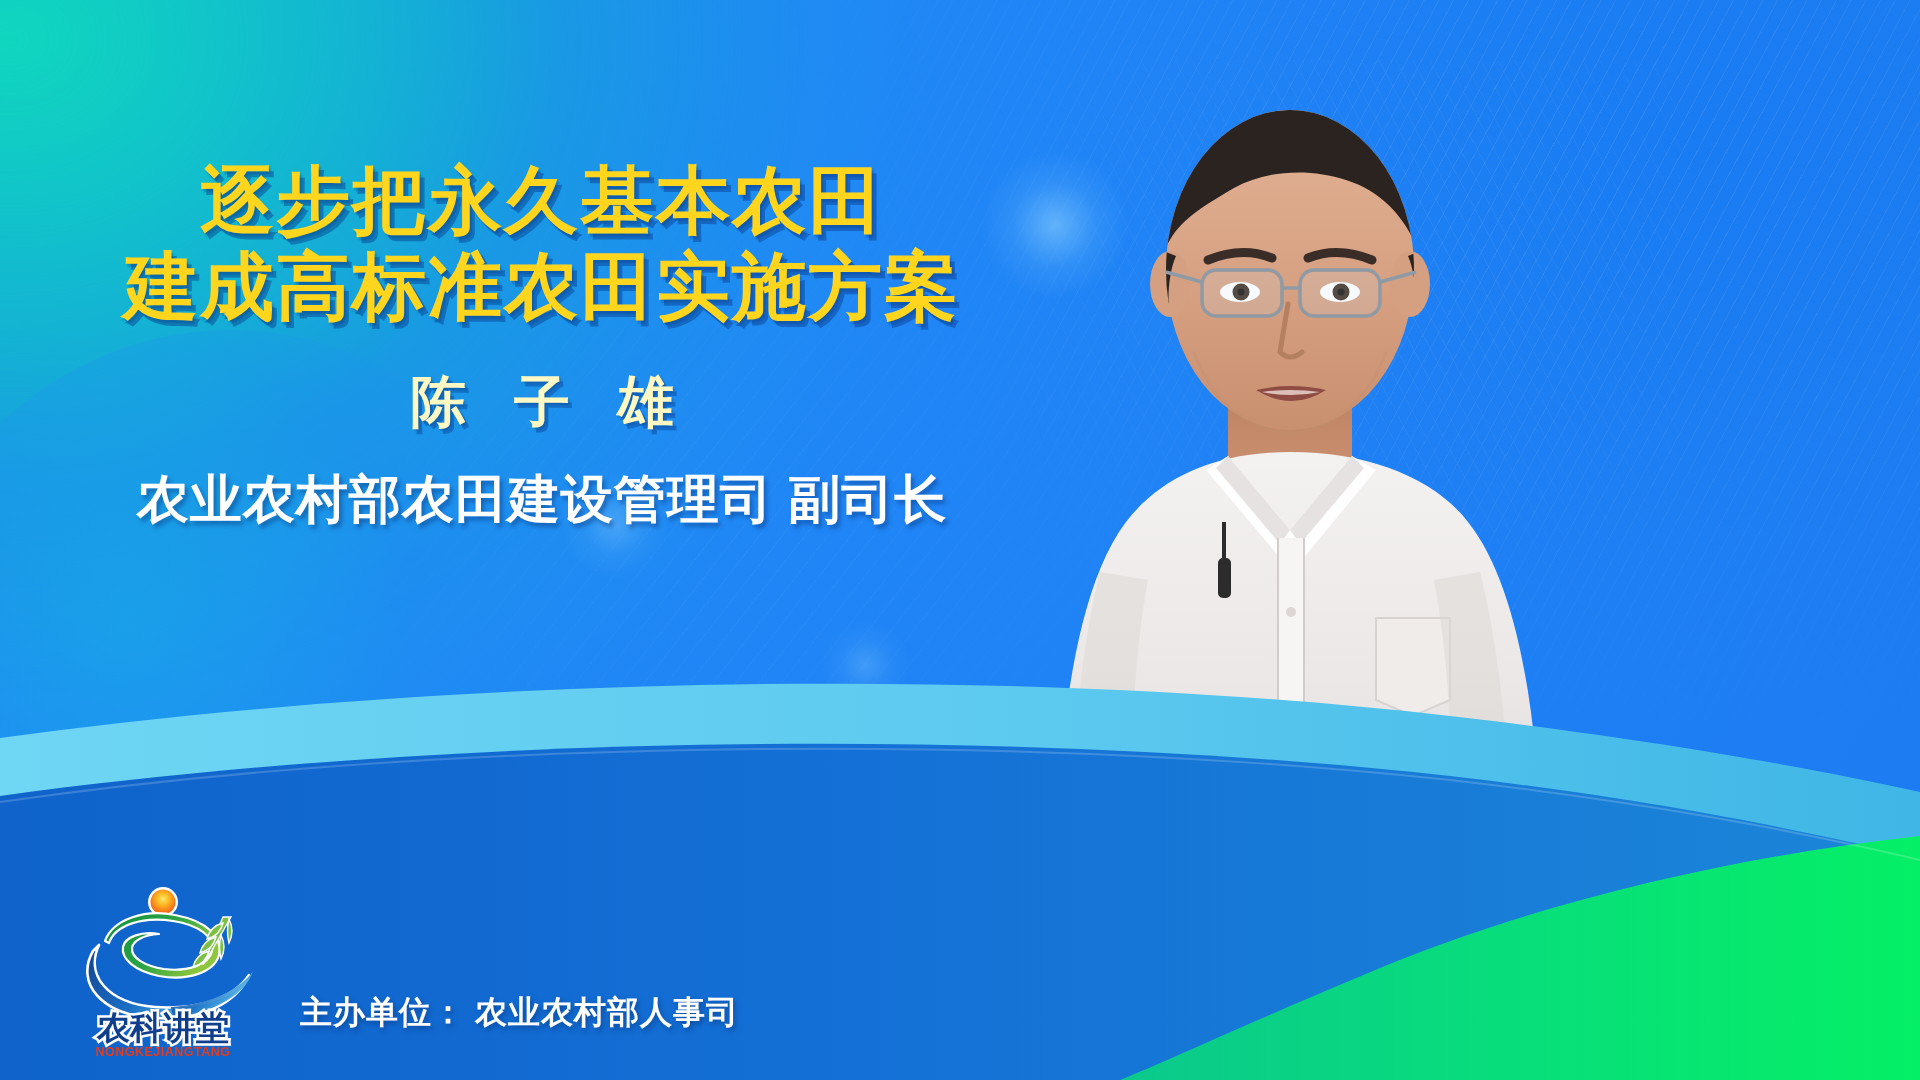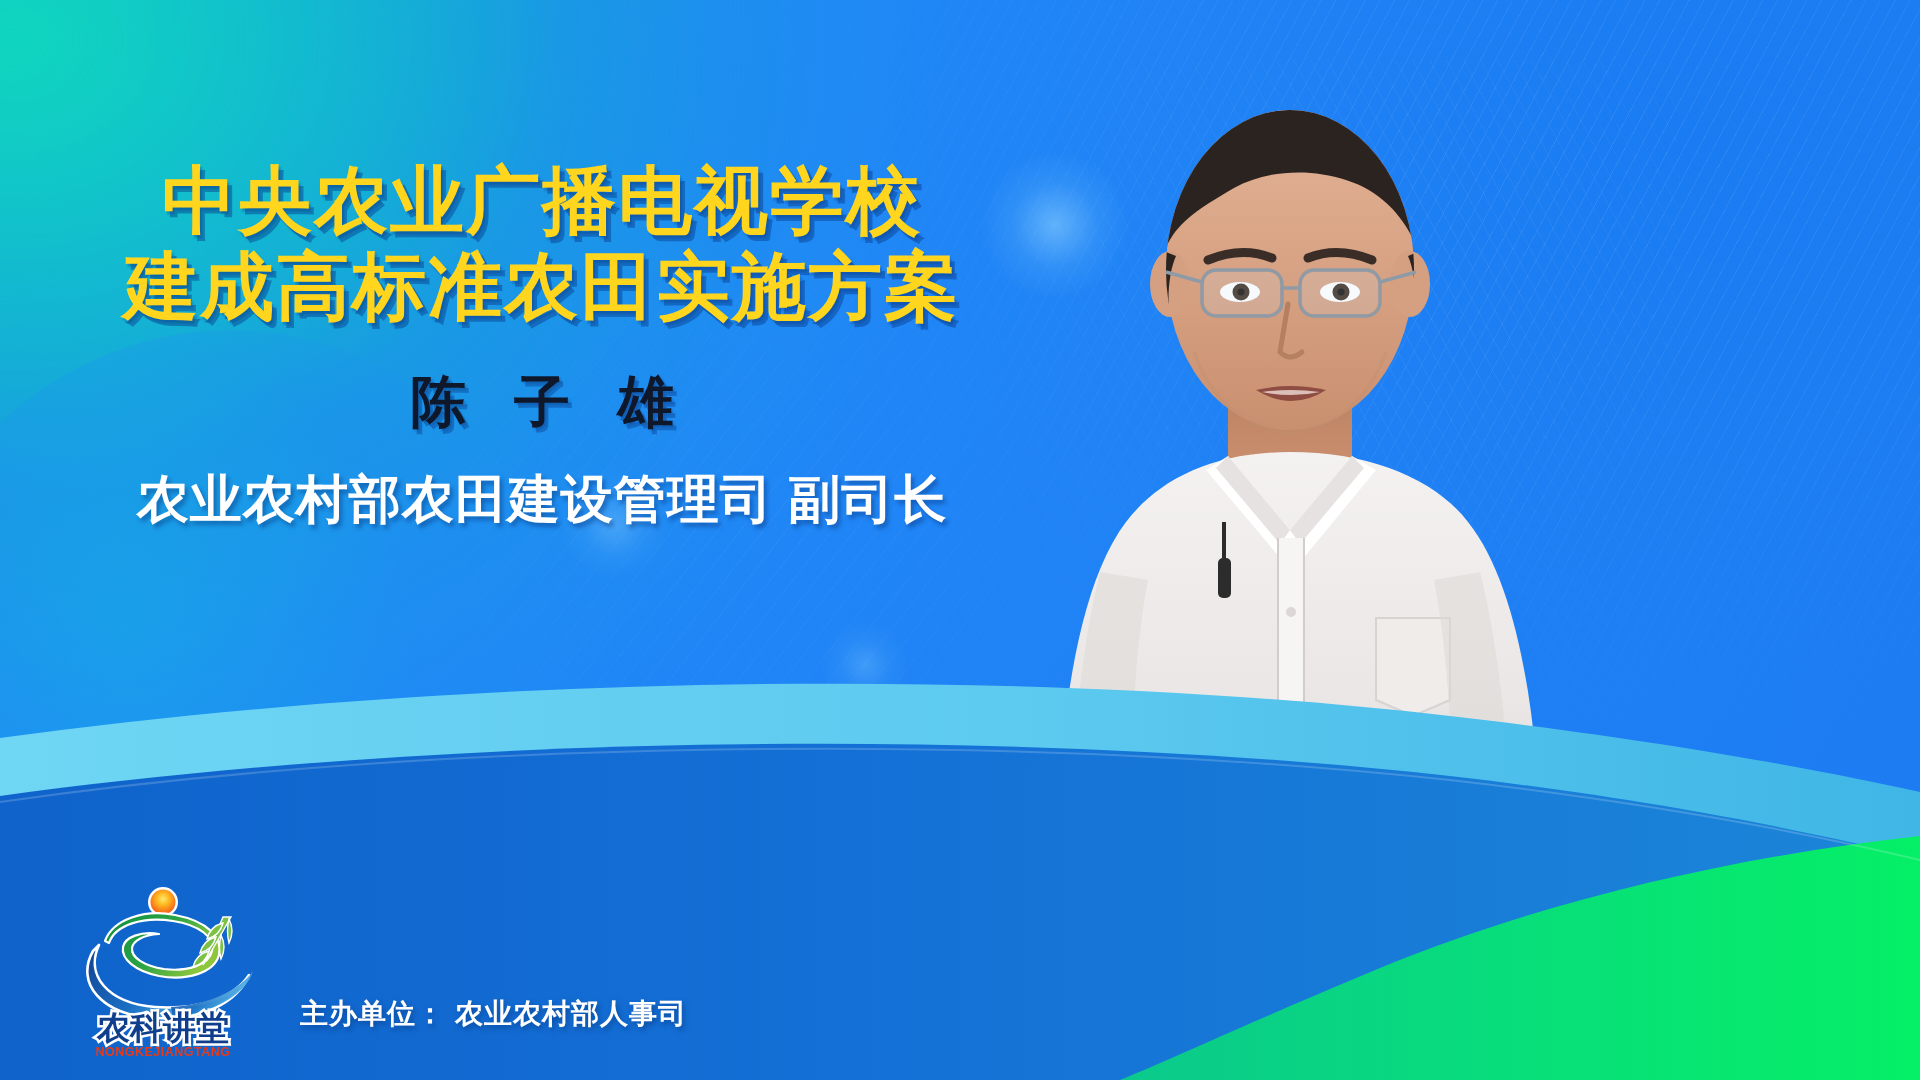--- a/index.html
+++ b/index.html
@@ -64,35 +64,35 @@
 
   
   .title-block{ position:absolute; left:92px; top:158px; width:900px; }
   .title-line{
     font-size:74px; font-weight:700; color:#ffd51e; line-height:1.16;
     letter-spacing:2px; text-align:center; white-space:nowrap;
     text-shadow:5px 6px 0 rgba(8,60,140,.45), 2px 3px 2px rgba(8,60,140,.35);
   }
   .speaker-name{
     position:absolute; left:92px; top:365px; width:900px; text-align:center;
-    font-size:56px; font-weight:700; color:#0f172a; letter-spacing:16px;
+    font-size:56px; font-weight:700; color:#fef9c3; letter-spacing:16px;
     text-indent:16px; white-space:nowrap;
     text-shadow:4px 5px 0 rgba(8,60,140,.40), 2px 2px 2px rgba(8,60,140,.3);
   }
   .speaker-role{
     position:absolute; left:92px; top:465px; width:900px; text-align:center;
     font-size:52px; font-weight:700; color:#ffffff; letter-spacing:1px;
     white-space:nowrap;
     text-shadow:3px 4px 4px rgba(6,50,120,.45);
   }
 
   
   .footer-text{ position:absolute; left:300px; bottom:52px; }
   .footer-row{
-    font-size:28px; font-weight:700; color:#ffffff; letter-spacing:1px;
+    font-size:32px; font-weight:700; color:#ffffff; letter-spacing:1px;
     line-height:1.0; margin-bottom:30px; white-space:nowrap;
     text-shadow:2px 3px 5px rgba(5,45,110,.5);
     text-align:right;
   }
   .footer-row:last-child{ margin-bottom:0; }
   .footer-row .lbl{ margin-right:10px; }
 
   
   .logo{ position:absolute; left:63px; bottom:16px; width:200px; height:185px; }
   .logo svg{ width:100%; height:100%; display:block; }
@@ -198,21 +198,21 @@
       <path d="M308 252 L300 300 Q 310 310 322 300" stroke="#b5805f" stroke-width="5" fill="none" stroke-linecap="round"></path>
 
       <path d="M276 338 Q 310 330 346 338 Q 312 360 276 338 Z" fill="#8f4c42"></path>
       <path d="M282 340 Q 311 336 340 340 Q 312 346 282 340 Z" fill="#efdcd6" opacity=".8"></path>
 
       <path d="M214 300 Q 240 372 310 382 Q 380 372 406 300" fill="none" stroke="#c08f6f" stroke-width="3" opacity=".35"></path>
     </svg>
   </div>
 
   <div class="title-block">
-    <div class="title-line">中央农业广播电视学校</div>
+    <div class="title-line">逐步把永久基本农田</div>
     <div class="title-line">建成高标准农田实施方案</div>
   </div>
 
   <div class="speaker-name">陈 子 雄</div>
   <div class="speaker-role">农业农村部农田建设管理司 副司长</div>
 
   <div class="waves">
     <svg viewBox="0 0 1920 460" preserveAspectRatio="none" xmlns="http://www.w3.org/2000/svg">
       <defs>
         <linearGradient id="wLight" x1="0" y1="0" x2="1" y2="0">

